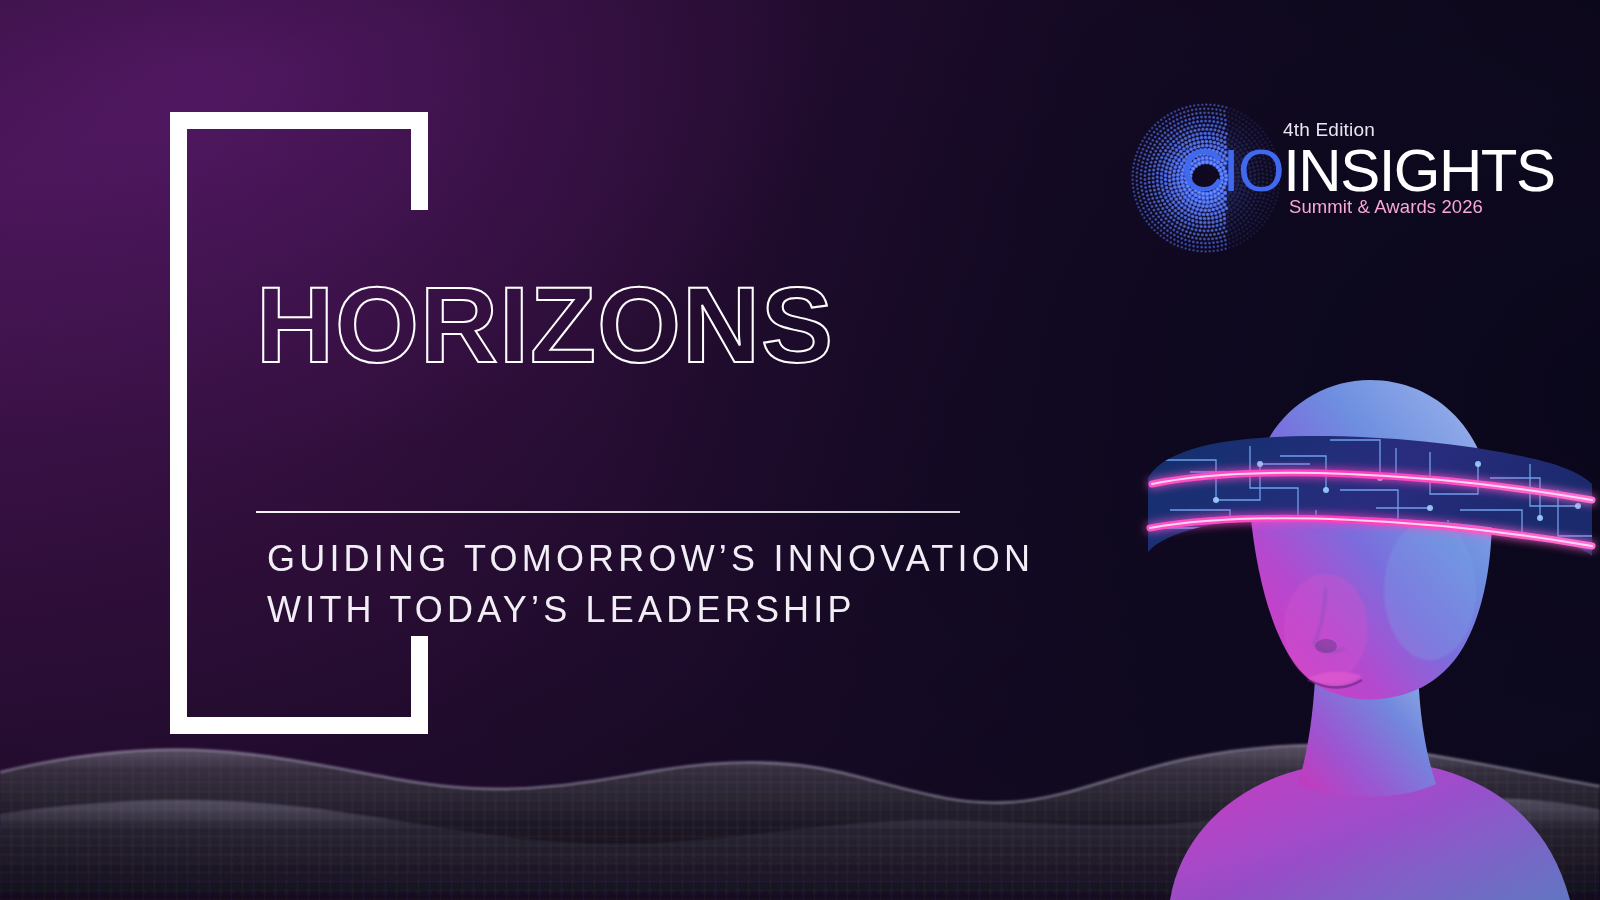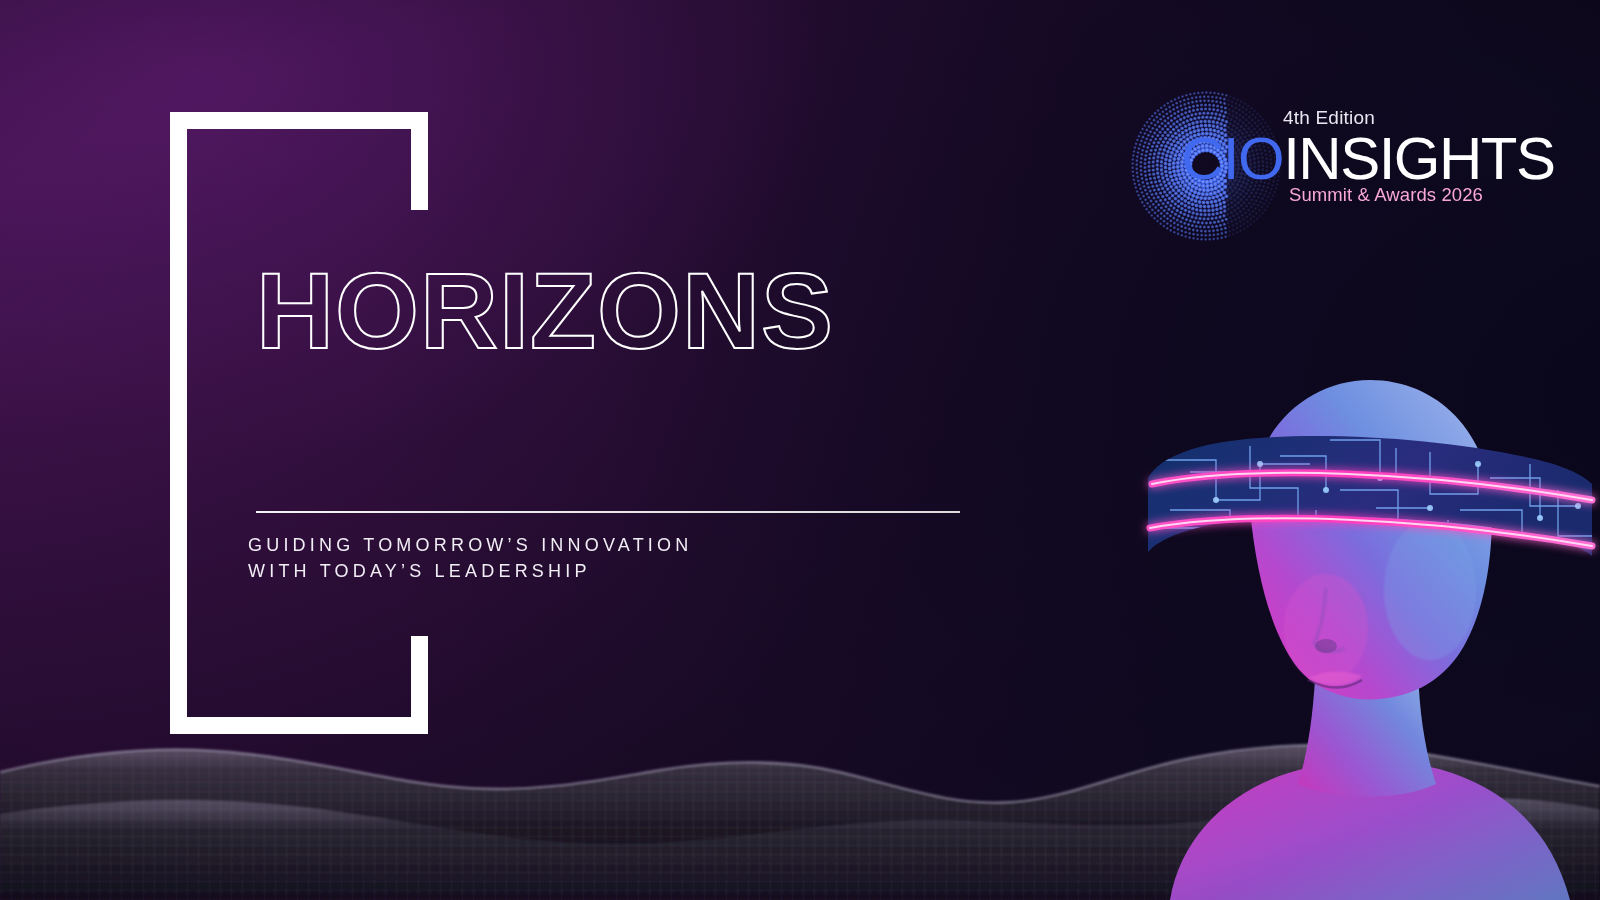--- a/index.html
+++ b/index.html
@@ -53,51 +53,51 @@
   .headline { position:absolute; left:256px; top:243px; width:780px; }
   .line-digital {
     font-size:104px;
     font-weight:bold;
     letter-spacing:-1px;
     line-height:0.96;
     color:#ffffff;
     font-family:"Liberation Sans", sans-serif;
   }
   .line-horizons {
-    margin-top:14px;
+    margin-top:28px;
     font-size:108px;
     font-weight:bold;
     letter-spacing:1px;
     line-height:1.0;
     color:transparent;
     -webkit-text-stroke:2px #ffffff;
     font-family:"Liberation Sans", sans-serif;
   }
 
   
   .divider {
     position:absolute; left:256px; top:511px;
     width:704px; height:2px;
     background:linear-gradient(to right, rgba(255,255,255,0.95), rgba(255,255,255,0.85));
   }
 
   
   .tagline {
-    position:absolute; left:248px; top:533px;
+    position:absolute; left:267px; top:533px;
     color:#f2eef6;
-    font-size:18px;
+    font-size:36px;
     font-weight:500;
     letter-spacing:4.2px;
     line-height:1.42;
     font-family:"Liberation Sans", sans-serif;
     white-space:pre-line;
   }
 
   
-  .logo { position:absolute; left:1131px; top:91px; width:360px; height:145px; }
+  .logo { position:absolute; left:1131px; top:103px; width:360px; height:145px; }
   .logo-burst { position:absolute; left:0; top:0; width:150px; height:150px; }
   .logo-edition {
     position:absolute; left:152px; top:16px;
     color:#e9e6f2; font-size:19px; font-weight:400; letter-spacing:0.2px;
   }
   .logo-word {
     position:absolute; left:50px; top:38px;
     font-size:60px; font-weight:normal; letter-spacing:-1.5px; line-height:1;
     white-space:nowrap;
   }

